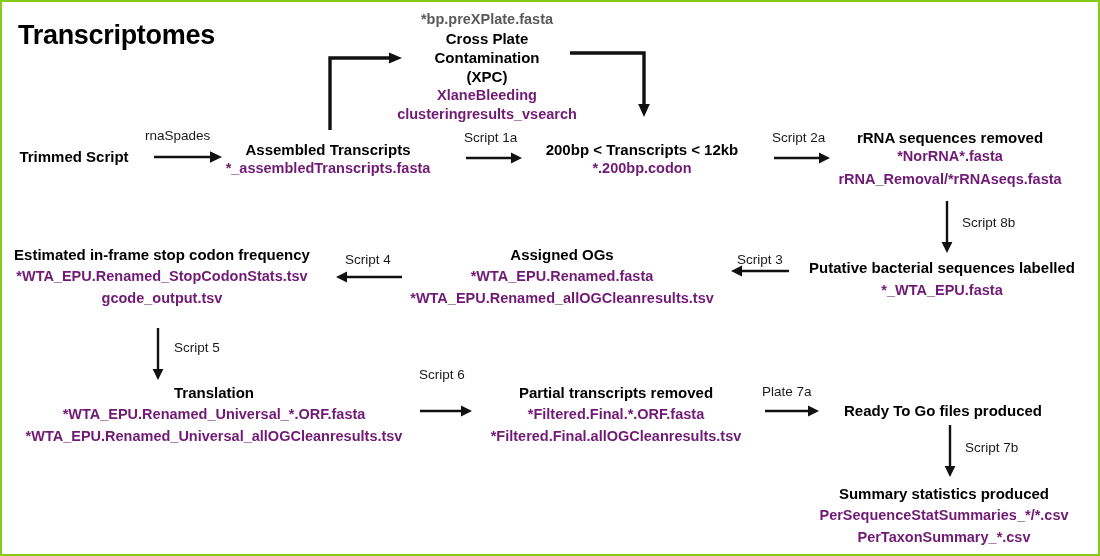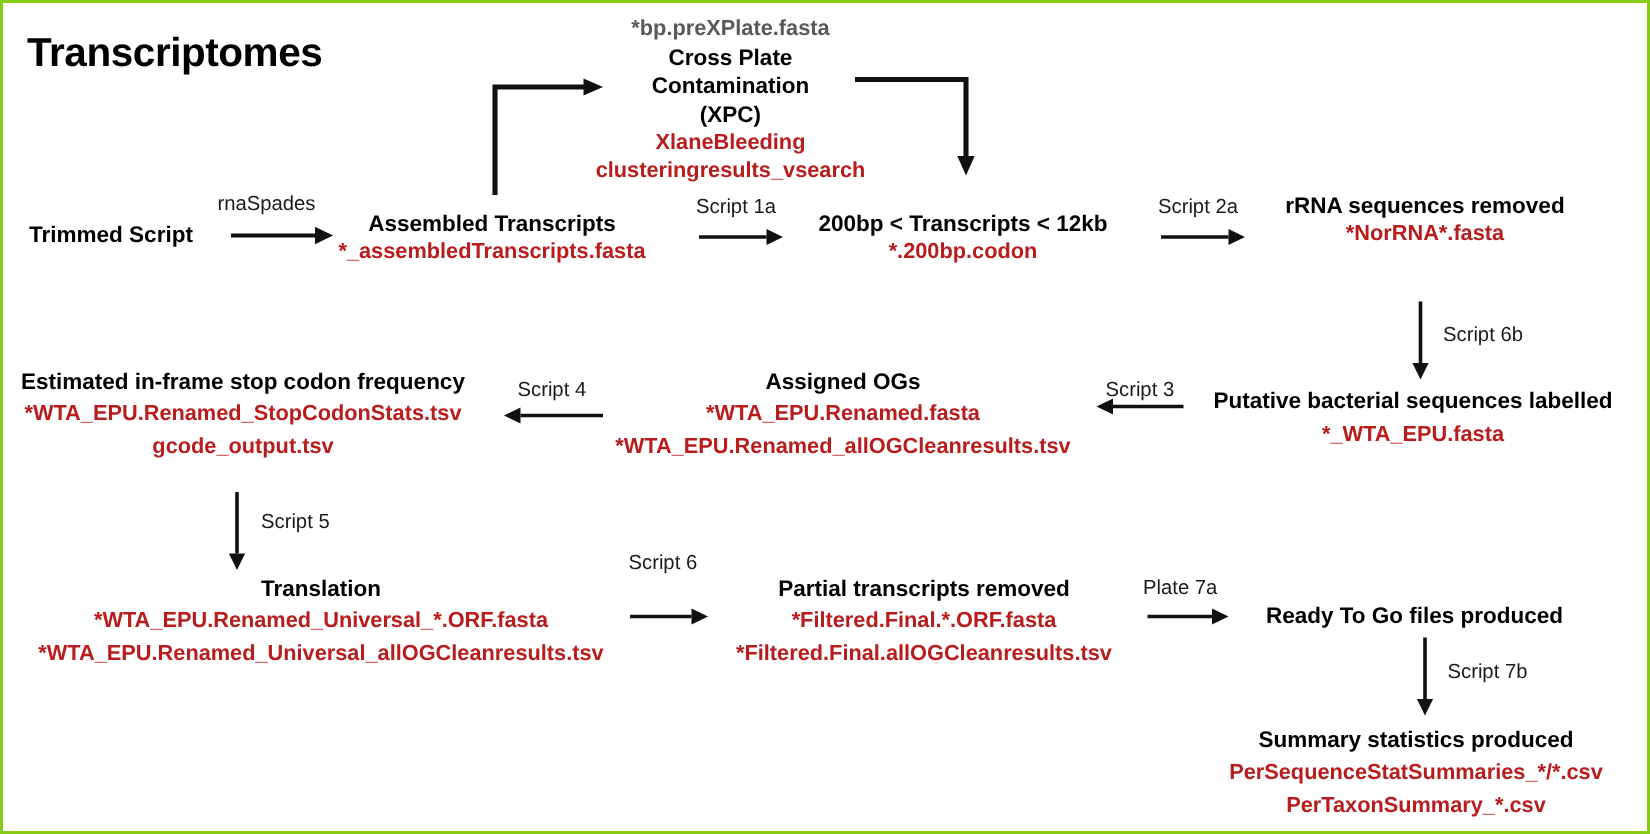--- a/index.html
+++ b/index.html
@@ -25,21 +25,21 @@
     white-space: nowrap;
   }
   .node .title {
     font-weight: bold;
     color: #000000;
     font-size: 15px;
     display: block;
   }
   .node .file {
     font-weight: bold;
-    color: #b91c1c;
+    color: #701a75;
     font-size: 14.5px;
     display: block;
   }
   .node .pre {
     font-weight: bold;
     color: #595959;
     font-size: 14.5px;
     display: block;
   }
   .page-title {
@@ -154,21 +154,21 @@
   <div class="arrow" style="left:941px; top:423px;">
     <svg width="14" height="52" viewBox="0 0 14 52">
       <line x1="7" y1="0" x2="7" y2="41" stroke="#111111" stroke-width="2.4"></line>
       <polygon points="1.6,41 7,52 12.4,41" fill="#111111"></polygon>
     </svg>
   </div>
 
   <div class="edge-label" style="left:143px; top:126px;">rnaSpades</div>
   <div class="edge-label" style="left:462px; top:128px;">Script 1a</div>
   <div class="edge-label" style="left:770px; top:128px;">Script 2a</div>
-  <div class="edge-label" style="left:960px; top:213px;">Script 6b</div>
+  <div class="edge-label" style="left:960px; top:213px;">Script 8b</div>
   <div class="edge-label" style="left:735px; top:250px;">Script 3</div>
   <div class="edge-label" style="left:343px; top:250px;">Script 4</div>
   <div class="edge-label" style="left:172px; top:338px;">Script 5</div>
   <div class="edge-label" style="left:417px; top:365px;">Script 6</div>
   <div class="edge-label" style="left:760px; top:382px;">Plate 7a</div>
   <div class="edge-label" style="left:963px; top:438px;">Script 7b</div>
 
   <div class="node" style="left:0px; top:145px; width:144px;">
     <span class="title">Trimmed Script</span>
   </div>
@@ -188,20 +188,21 @@
   </div>
 
   <div class="node" style="left:520px; top:138px; width:240px;">
     <span class="title">200bp &lt; Transcripts &lt; 12kb</span>
     <span class="file">*.200bp.codon</span>
   </div>
 
   <div class="node" style="left:808px; top:126px; width:280px;">
     <span class="title">rRNA sequences removed</span>
     <span class="file">*NorRNA*.fasta</span>
+    <span class="file" style="margin-top:4px;">rRNA_Removal/*rRNAseqs.fasta</span>
   </div>
 
   <div class="node" style="left:790px; top:256px; width:300px;">
     <span class="title">Putative bacterial sequences labelled</span>
     <span class="file" style="margin-top:4px;">*_WTA_EPU.fasta</span>
   </div>
 
   <div class="node" style="left:400px; top:243px; width:320px;">
     <span class="title">Assigned OGs</span>
     <span class="file" style="margin-top:3px;">*WTA_EPU.Renamed.fasta</span>

